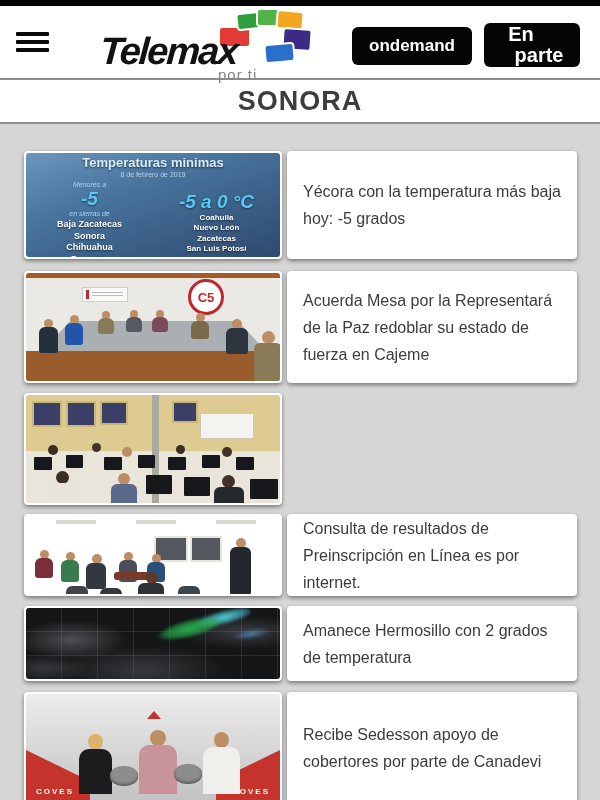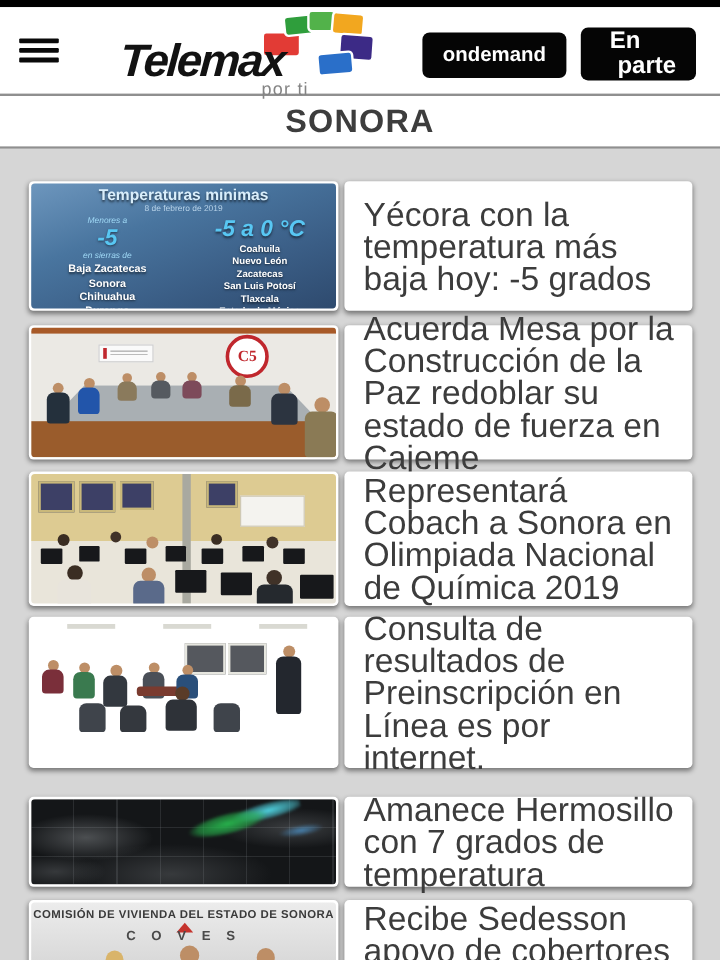--- a/index.html
+++ b/index.html
@@ -32,41 +32,41 @@
   .section-band h1{margin:0;font-size:27px;letter-spacing:1px;color:#3d3d3d;font-weight:bold;}
   
   .list{background:#d6d6d6;padding:27px 23px 0 24px;height:700px;box-sizing:border-box;}
   .row{display:flex;margin-bottom:12px;}
   .thumb{flex:0 0 258px;background:#fff;border-radius:4px;padding:2px;box-sizing:border-box;
     box-shadow:0 2px 4px rgba(0,0,0,.45);cursor:pointer;}
   .scene{position:relative;width:100%;height:100%;border-radius:3px;overflow:hidden;}
   .headline-card{flex:1;margin-left:5px;background:#fff;border-radius:4px;
     box-shadow:0 2px 4px rgba(0,0,0,.45);display:flex;align-items:center;
     padding:10px 14px 10px 16px;box-sizing:border-box;cursor:pointer;}
-  .headline{font-size:28px;line-height:27px;color:#3c3c3c;}
+  .headline{font-size:16px;line-height:27px;color:#3c3c3c;}
   .r1{height:108px;} .r2{height:112px;margin-bottom:10px;} .r3{height:112px;margin-bottom:9px;}
-  .r4{height:126px;margin-bottom:24px;} .r5{height:75px;margin-bottom:11px;} .r6{height:112px;}
+  .r4{height:82px;margin-bottom:10px;} .r5{height:75px;margin-bottom:11px;} .r6{height:112px;}
   .pre{white-space:pre-line;}
   
   .s1{background:linear-gradient(160deg,#6d96bd 0%,#49759f 35%,#3a5d85 70%,#2e4a6e 100%);color:#fff;}
   .ig-title{position:absolute;top:2px;left:0;right:0;text-align:center;font-size:13px;font-weight:bold;
     color:#d9eefb;text-shadow:0 1px 2px rgba(0,0,0,.6);}
   .ig-sub{position:absolute;top:18px;left:0;right:0;text-align:center;font-size:7px;color:#b9d4ea;}
   .ig-cols{position:absolute;top:28px;left:0;right:0;bottom:0;display:flex;}
   .ig-col{flex:1;text-align:center;}
   .ig-pre{font-size:7px;font-style:italic;color:#9fd8f5;}
   .ig-big{font-size:19px;font-weight:bold;color:#58c7f3;font-style:italic;text-shadow:0 1px 2px rgba(0,0,0,.5);}
   .ig-note{font-size:7px;font-style:italic;color:#9fd8f5;margin-bottom:2px;}
   .ig-states{font-size:9px;font-weight:bold;line-height:1.3;text-shadow:0 1px 2px rgba(0,0,0,.6);}
   .ig-states-sm{font-size:6px;font-weight:bold;line-height:1.25;color:#cde8f7;text-shadow:0 1px 1px rgba(0,0,0,.6);}
   
   .fig{position:absolute;}
   .head{border-radius:50%;background:#bd8e66;}
   
-  .s2{background:#ebe9e4;font-family:Liberation Serif, serif;}
+  .s2{background:#ebe9e4;}
   .s2-topstrip{top:0;left:0;right:0;height:5px;background:#a85a28;}
   .s2-floor{left:0;right:0;bottom:0;height:30px;background:#9a5c2c;}
   .s2-table{left:12px;right:10px;top:48px;height:34px;background:#a9afb3;
     clip-path:polygon(14% 0,86% 0,100% 100%,0 100%);}
   .s2-c5{top:6px;right:56px;width:30px;height:30px;border-radius:50%;border:3px solid #c0272d;
     color:#c0272d;font-weight:bold;font-size:13px;display:flex;align-items:center;justify-content:center;background:#fff;}
   .s2-sign{top:14px;left:56px;width:44px;height:13px;background:#fafafa;border:1px solid #cfcfcf;
     display:flex;align-items:center;}
   .s2-sign i{display:block;width:3px;height:9px;background:#c0272d;margin:0 3px;}
   .s2-sign b{display:block;height:5px;flex:1;margin-right:4px;
@@ -158,21 +158,21 @@
           <div class="ig-col">
             <div class="ig-pre">Menores a</div>
             <div class="ig-big">-5</div>
             <div class="ig-note">en sierras de</div>
             <div class="ig-states pre">Baja Zacatecas
 Sonora
 Chihuahua
 Durango</div>
           </div>
           <div class="ig-col">
-            <div class="ig-big" style="">-5 a 0 °C</div>
+            <div class="ig-big" style="margin-top:10px">-5 a 0 °C</div>
             <div class="ig-states pre" style="font-size:8px">Coahuila
 Nuevo León
 Zacatecas
 San Luis Potosí
 Tlaxcala
 Estado de México</div>
           </div>
         </div>
       </div>
     </div>
@@ -204,21 +204,21 @@
         <div class="fig person" style="left:126px;top:44px;width:16px;height:15px;background:#7d4a5a"></div>
         <div class="fig head" style="left:170px;top:40px;width:9px;height:9px"></div>
         <div class="fig person" style="left:165px;top:48px;width:18px;height:18px;background:#7a6a4a"></div>
         <div class="fig head" style="left:206px;top:46px;width:10px;height:10px"></div>
         <div class="fig person" style="left:200px;top:55px;width:22px;height:26px;background:#2c3440"></div>
         <div class="fig head" style="left:236px;top:58px;width:13px;height:13px"></div>
         <div class="fig person" style="left:228px;top:70px;width:28px;height:38px;background:#8a7a55"></div>
       </div>
     </div>
     <div class="headline-card">
-      <div class="headline">Acuerda Mesa por la Construcción de la Paz redoblar su estado de fuerza en Cajeme</div>
+      <div class="headline">Acuerda Mesa por la Representará de la Paz redoblar su estado de fuerza en Cajeme</div>
     </div>
   </div>
 
   <div class="row r3">
     <div class="thumb">
       <div class="scene s3">
         <div class="fig s3-win" style="left:6px;width:26px;height:22px"></div>
         <div class="fig s3-win" style="left:40px;width:26px;height:22px"></div>
         <div class="fig s3-win" style="left:74px;width:24px;height:20px"></div>
         <div class="fig s3-win" style="left:146px;width:22px;height:18px"></div>
@@ -240,23 +240,20 @@
         <div class="fig person" style="left:22px;top:88px;width:28px;height:22px;background:#e8e4dc"></div>
         <div class="fig head" style="left:92px;top:78px;width:12px;height:12px;background:#bd8e66"></div>
         <div class="fig person" style="left:85px;top:89px;width:26px;height:21px;background:#5a6a8a"></div>
         <div class="fig mon" style="position:absolute;left:120px;top:80px;width:26px;height:19px"></div>
         <div class="fig mon" style="position:absolute;left:158px;top:82px;width:26px;height:19px"></div>
         <div class="fig head" style="left:196px;top:80px;width:13px;height:13px;background:#403228"></div>
         <div class="fig person" style="left:188px;top:92px;width:30px;height:18px;background:#25292e"></div>
         <div class="fig mon" style="position:absolute;left:224px;top:84px;width:28px;height:20px"></div>
       </div>
     </div>
-    <div class="headline-card">
-      <div class="headline">Representará Cobach a Sonora en Olimpiada Nacional de Química 2019</div>
-    </div>
   </div>
 
   <div class="row r4">
     <div class="thumb">
       <div class="scene s4">
         <div class="fig s4-light" style="left:30px;width:40px"></div>
         <div class="fig s4-light" style="left:110px;width:40px"></div>
         <div class="fig s4-light" style="left:190px;width:40px"></div>
         <div class="fig s4-win" style="left:128px;width:30px;height:22px"></div>
         <div class="fig s4-win" style="left:164px;width:28px;height:22px"></div>
@@ -286,30 +283,28 @@
   </div>
 
   <div class="row r5">
     <div class="thumb">
       <div class="scene s5">
         <div class="fig s5-storm"></div>
         <div class="fig s5-storm2"></div>
       </div>
     </div>
     <div class="headline-card">
-      <div class="headline">Amanece Hermosillo con 7 grados de temperatura</div>
+      <div class="headline">Amanece Hermosillo con 2 grados de temperatura</div>
     </div>
   </div>
 
   <div class="row r6">
     <div class="thumb">
       <div class="scene s6">
-        <div class="fig s6-banner">COMISIÓN DE VIVIENDA DEL ESTADO DE SONORA</div>
         <div class="fig s6-roof"></div>
-        <div class="fig s6-logo">C O V E S</div>
         <div class="fig s6-wedge-l"></div>
         <div class="fig s6-wedge-r"></div>
         <div class="fig s6-coves-side" style="left:10px">COVES</div>
         <div class="fig s6-coves-side" style="right:10px">COVES</div>
         <div class="fig head" style="left:62px;top:40px;width:15px;height:16px;background:#d9b46a"></div>
         <div class="fig body-shape" style="position:absolute;left:53px;top:55px;width:33px;height:45px;background:#1c1c1e"></div>
         <div class="fig head" style="left:124px;top:36px;width:16px;height:16px;background:#bd8e66"></div>
         <div class="fig body-shape" style="position:absolute;left:113px;top:51px;width:38px;height:49px;background:#c9939b"></div>
         <div class="fig head" style="left:188px;top:38px;width:15px;height:16px;background:#bd8e66"></div>
         <div class="fig body-shape" style="position:absolute;left:177px;top:53px;width:37px;height:47px;background:#f0efec"></div>

